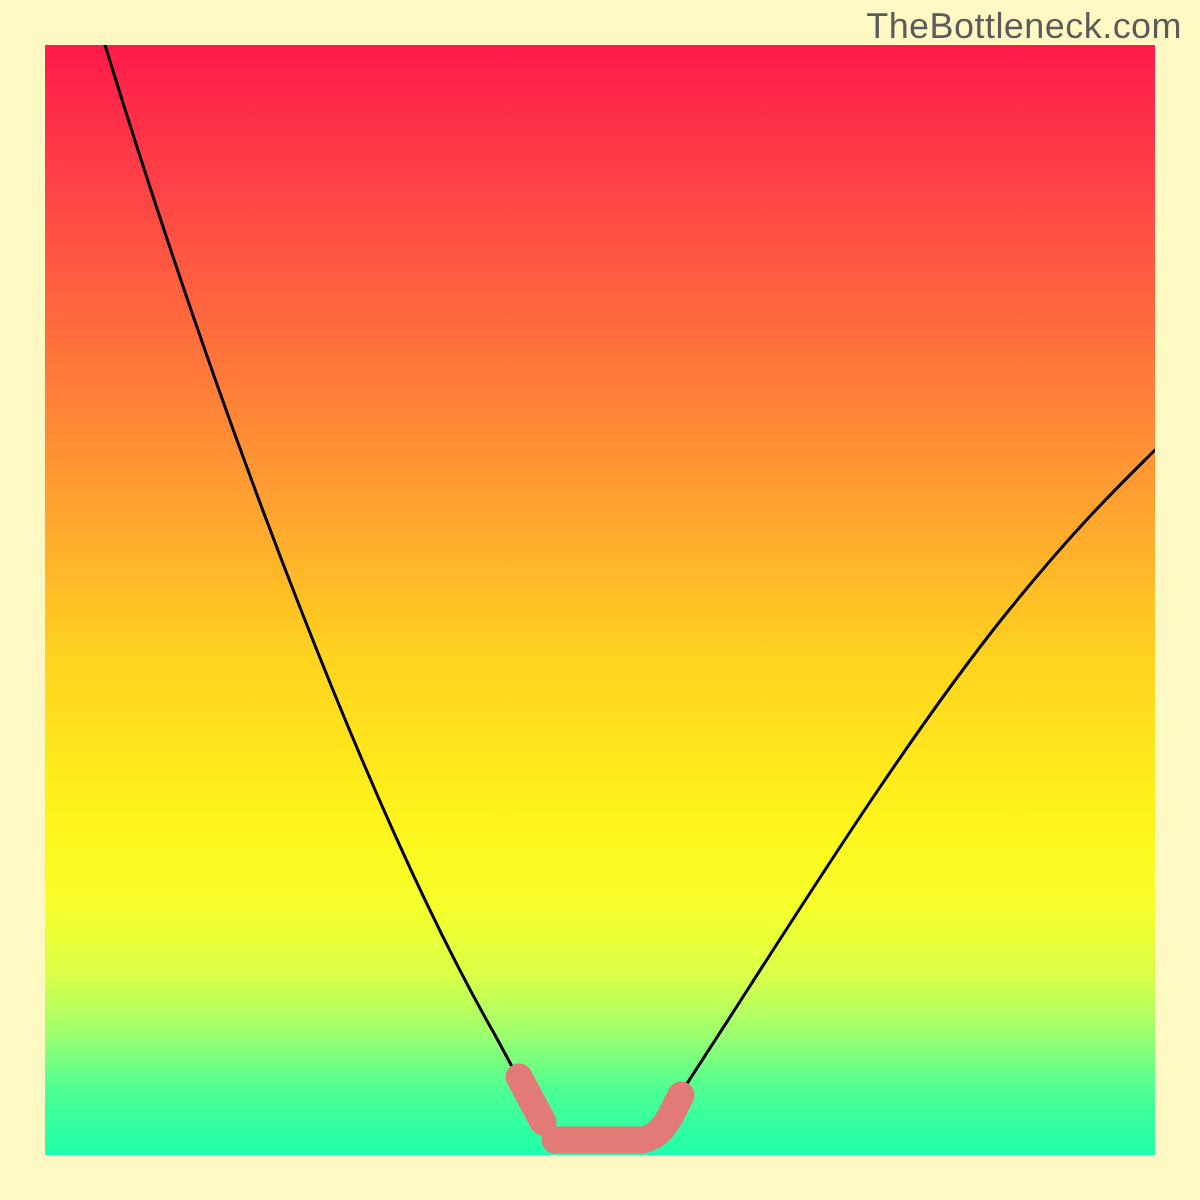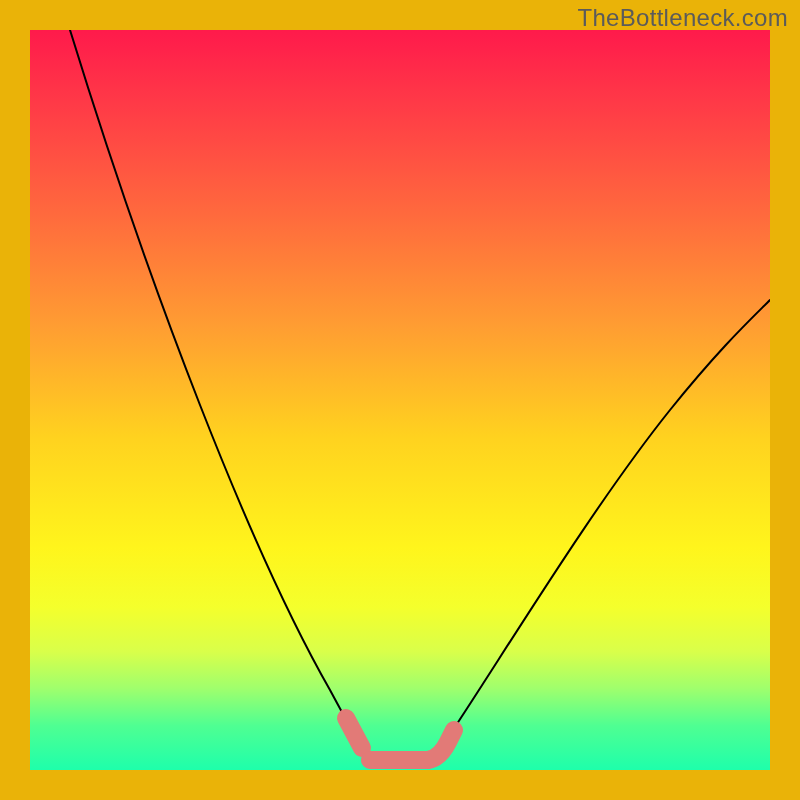--- a/index.html
+++ b/index.html
@@ -8,21 +8,21 @@
     width: 800px;
     height: 800px;
     background: #000;
     overflow: hidden;
     font-family: Arial, Helvetica, sans-serif;
   }
   .frame {
     position: relative;
     width: 800px;
     height: 800px;
-    background: #eab308;
+    background: #fef9c3;
   }
   .watermark {
     position: absolute;
     top: 4px;
     right: 12px;
     color: #5b5b5b;
     font-size: 24px;
     font-weight: 500;
     letter-spacing: 0.3px;
     z-index: 30;

